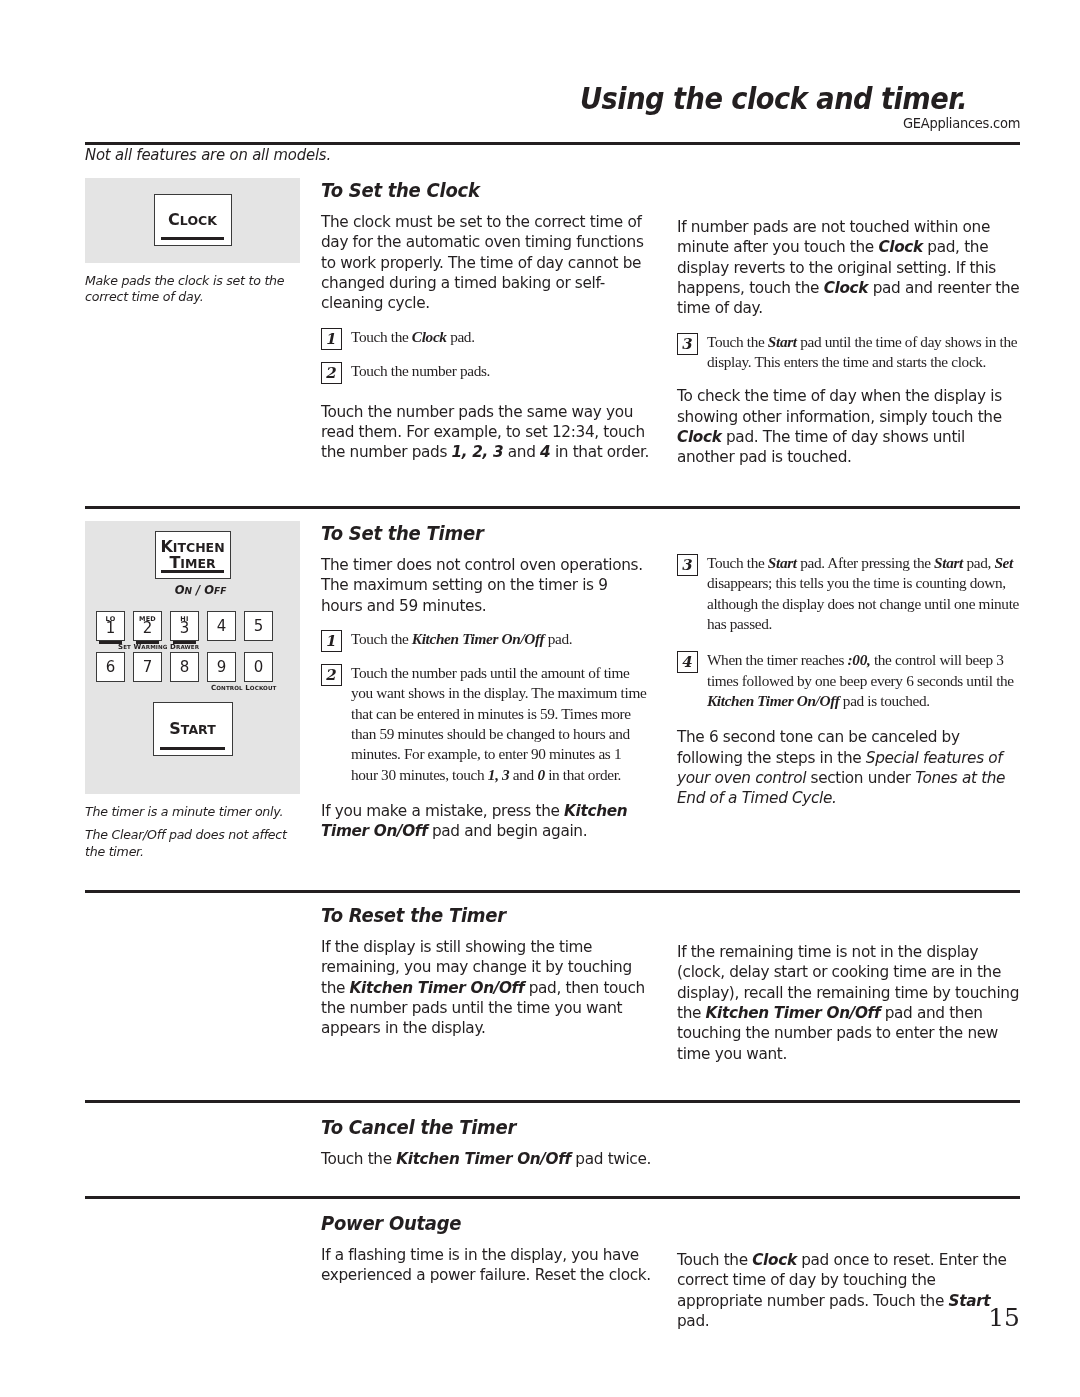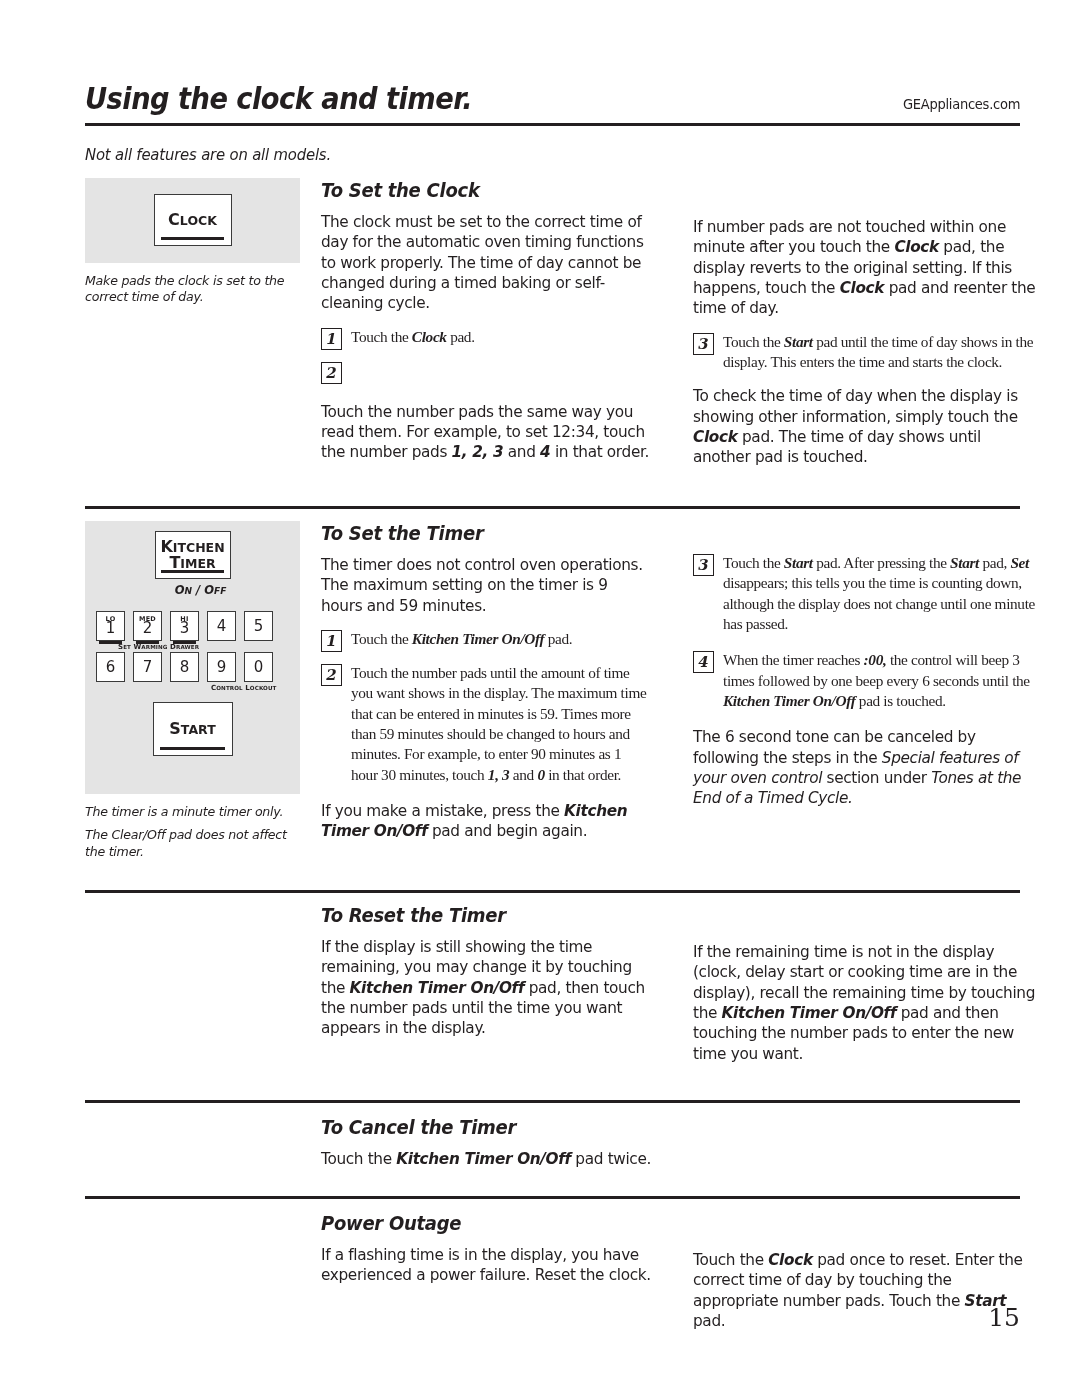--- a/index.html
+++ b/index.html
@@ -27,20 +27,21 @@
   .header {
     position: absolute;
     left: 85px;
     top: 82px;
     width: 935px;
   }
   .header-row {
     display: flex;
     align-items: flex-end;
     justify-content: space-between;
+    flex-direction: column;
   }
   .page-title {
     font-family: "DejaVu Sans", sans-serif;
     font-style: italic;
     font-weight: bold;
     font-size: 31px;
     letter-spacing: -0.6px;
     line-height: 1.05;
     transform: scaleX(0.88);
     transform-origin: left bottom;
@@ -85,21 +86,21 @@
   }
 
   
   .sec {
     position: absolute;
     left: 85px;
     width: 935px;
   }
   .col-art   { position: absolute; left: 0px;   width: 215px; }
   .col-mid   { position: absolute; left: 236px; width: 330px; }
-  .col-right { position: absolute; left: 592px; width: 343px; margin-left: 16px; }
+  .col-right { position: absolute; left: 592px; width: 343px; }
 
   .sec-head {
     font-family: "DejaVu Sans", sans-serif;
     font-style: italic;
     font-weight: bold;
     font-size: 20px;
     letter-spacing: -0.3px;
     transform: scaleX(0.9);
     transform-origin: left top;
     white-space: nowrap;
@@ -331,20 +332,21 @@
     <div class="col-mid">
       <div class="sec-head">To Set the Clock</div>
       <p class="body">The clock must be set to the correct time of day for the automatic oven timing functions to work properly. The time of day cannot be changed during a timed baking or self-cleaning cycle.</p>
 
       <div class="step">
         <div class="step-num">1</div>
         <div class="step-text">Touch the <b>Clock</b> pad.</div>
       </div>
       <div class="step">
         <div class="step-num">2</div>
+        <div class="step-text">Touch the number pads.</div>
       </div>
 
       <p class="body" style="margin-top:18px;">Touch the number pads the same way you read them. For example, to set 12:34, touch the number pads <b>1, 2, 3</b> and <b>4</b> in that order.</p>
     </div>
 
     <div class="col-right">
       <p class="body" style="margin-top:39px;">If number pads are not touched within one minute after you touch the <b>Clock</b> pad, the display reverts to the original setting. If this happens, touch the <b>Clock</b> pad and reenter the time of day.</p>
 
       <div class="step">
         <div class="step-num">3</div>

